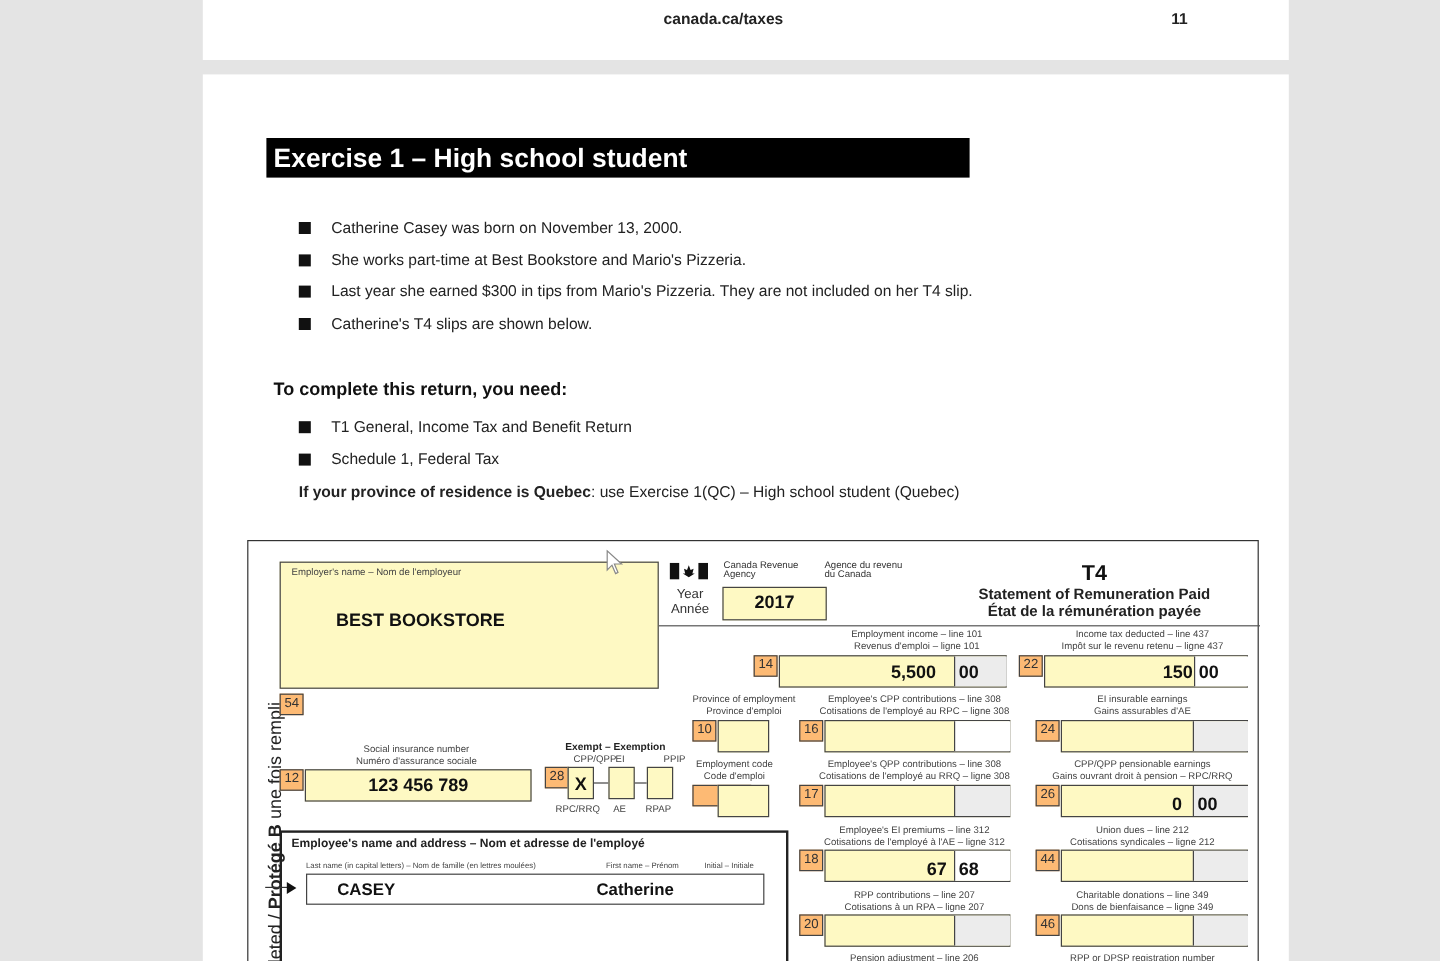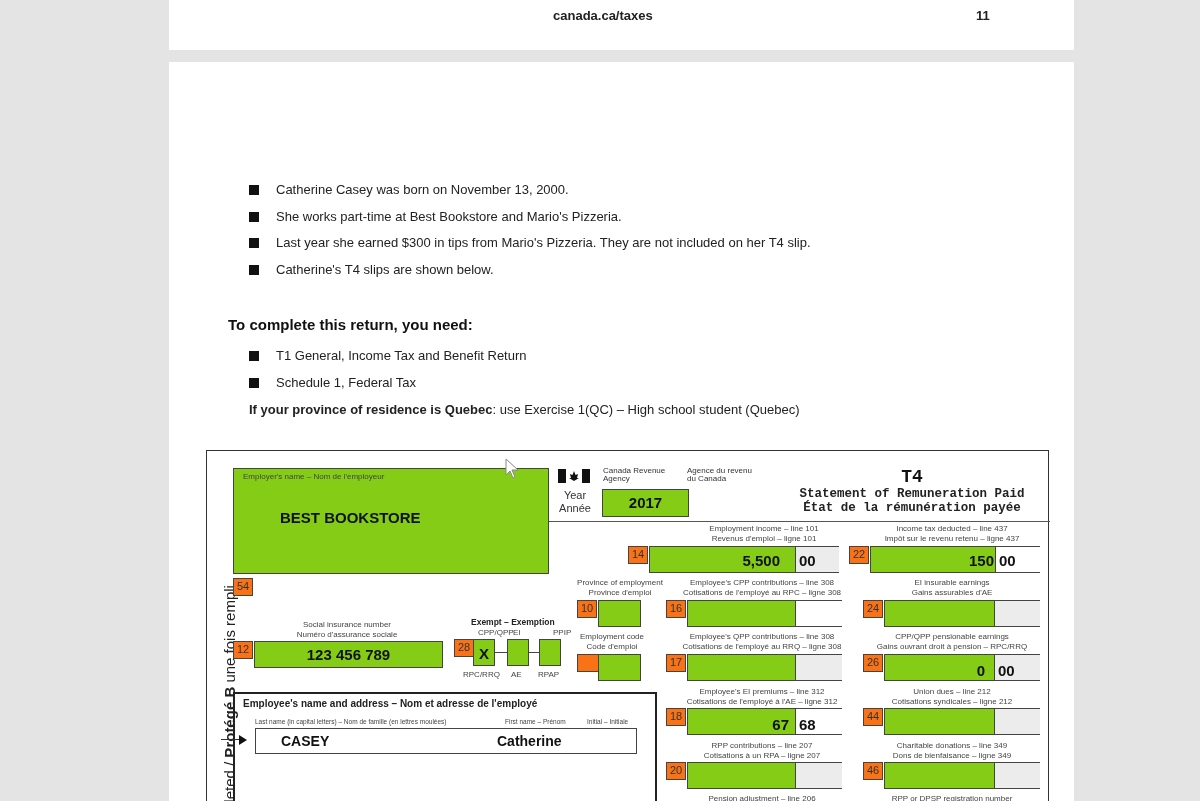--- a/index.html
+++ b/index.html
@@ -18,38 +18,39 @@
   .bullets li::before { content: ""; position: absolute; left: 0; top: 3px; width: 10px; height: 10px; background: #111; }
   .need-title { position: absolute; left: 59px; top: 254px; font-size: 15px; font-weight: bold; color: #111; }
   .bullets2 { top: 286px; }
   .quebec { position: absolute; left: 80px; top: 340px; font-size: 13px; color: #222; }
   .quebec b { font-weight: bold; }
 
   
   .t4 { position: absolute; left: 37px; top: 388px; width: 843px; height: 420px; border: 1.5px solid #333; background: #fff; }
   .abs { position: absolute; }
   .lbl { font-size: 8px; color: #444; text-align: center; line-height: 9.5px; }
-  .box { position: absolute; border: 1.2px solid #444; background: #84cc16; }
-  .numtag { position: absolute; border: 1px solid #444; background: #f97316; font-size: 11px; color: #333; padding: 1px 3px; height: 18px; }
+  .box { position: absolute; border: 1.2px solid #444; background: #fef9c3; }
+  .numtag { position: absolute; border: 1px solid #444; background: #fdba74; font-size: 11px; color: #333; padding: 1px 3px; height: 18px; }
   .cents { position: absolute; top: 0; bottom: 0; border-left: 1px solid #444; background: #ececec; }
   .cents.white { background: #fff; }
   .val { position: absolute; font-weight: bold; font-size: 15px; color: #111; }
   .side-text { position: absolute; left: 14px; top: 360px; transform: rotate(-90deg); transform-origin: left top; white-space: nowrap; font-size: 15px; color: #222; }
   .side-text b { font-weight: bold; }
   .cursor { position: absolute; left: 505px; top: 458px; width: 16px; height: 22px; }
 </style>
 </head>
 <body>
 
 <div class="page page-top">
   <span class="footer-site">canada.ca/taxes</span>
   <span class="footer-num">11</span>
 </div>
 
 <div class="page page-main">
+  <div class="ex-title">Exercise 1 – High school student</div>
 
   <ul class="bullets">
     <li>Catherine Casey was born on November 13, 2000.</li>
     <li>She works part-time at Best Bookstore and Mario's Pizzeria.</li>
     <li>Last year she earned $300 in tips from Mario's Pizzeria. They are not included on her T4 slip.</li>
     <li>Catherine's T4 slips are shown below.</li>
   </ul>
 
   <div class="need-title">To complete this return, you need:</div>
   <ul class="bullets bullets2">
@@ -77,21 +78,21 @@
           <path d="M16 2 L17.5 6 L20 5 L19 9 L21 9 L16 12 L11 9 L13 9 L12 5 L14.5 6 Z" fill="#111"></path>
         </svg>
     </div>
     <div class="abs" style="left:396px; top:16px; font-size:8px; color:#333; width:70px; line-height:8px;">Canada Revenue Agency</div>
     <div class="abs" style="left:480px; top:16px; font-size:8px; color:#333; width:76px; line-height:8px;">Agence du revenu du Canada</div>
     <div class="abs" style="left:351px; top:38px; font-size:11px; color:#333; text-align:center; width:34px; line-height:13px;">
       <div>Year</div>
       <div>Année</div>
     </div>
     <div class="box" style="left:395px; top:38px; width:87px; height:28px; text-align:center; font-weight:bold; font-size:15px; line-height:26px;">2017</div>
-    <div class="abs" style="left:590px; top:16px; width:230px; text-align:center;font-family:Liberation Mono, monospace;">
+    <div class="abs" style="left:590px; top:16px; width:230px; text-align:center;">
       <div style="font-size:18px; font-weight:bold;">T4</div>
       <div style="font-size:12.5px; font-weight:bold; color:#222;">Statement of Remuneration Paid</div>
       <div style="font-size:12.5px; font-weight:bold; color:#222;">État de la rémunération payée</div>
     </div>
     <div class="abs" style="left:342px; top:70px; width:501px; border-top:1.2px solid #555;"></div>
 
     <div class="lbl abs" style="left:462px; top:73px; width:190px;">
         <div>Employment income – line 101</div>
         <div>Revenus d'emploi – ligne 101</div>
       </div>

